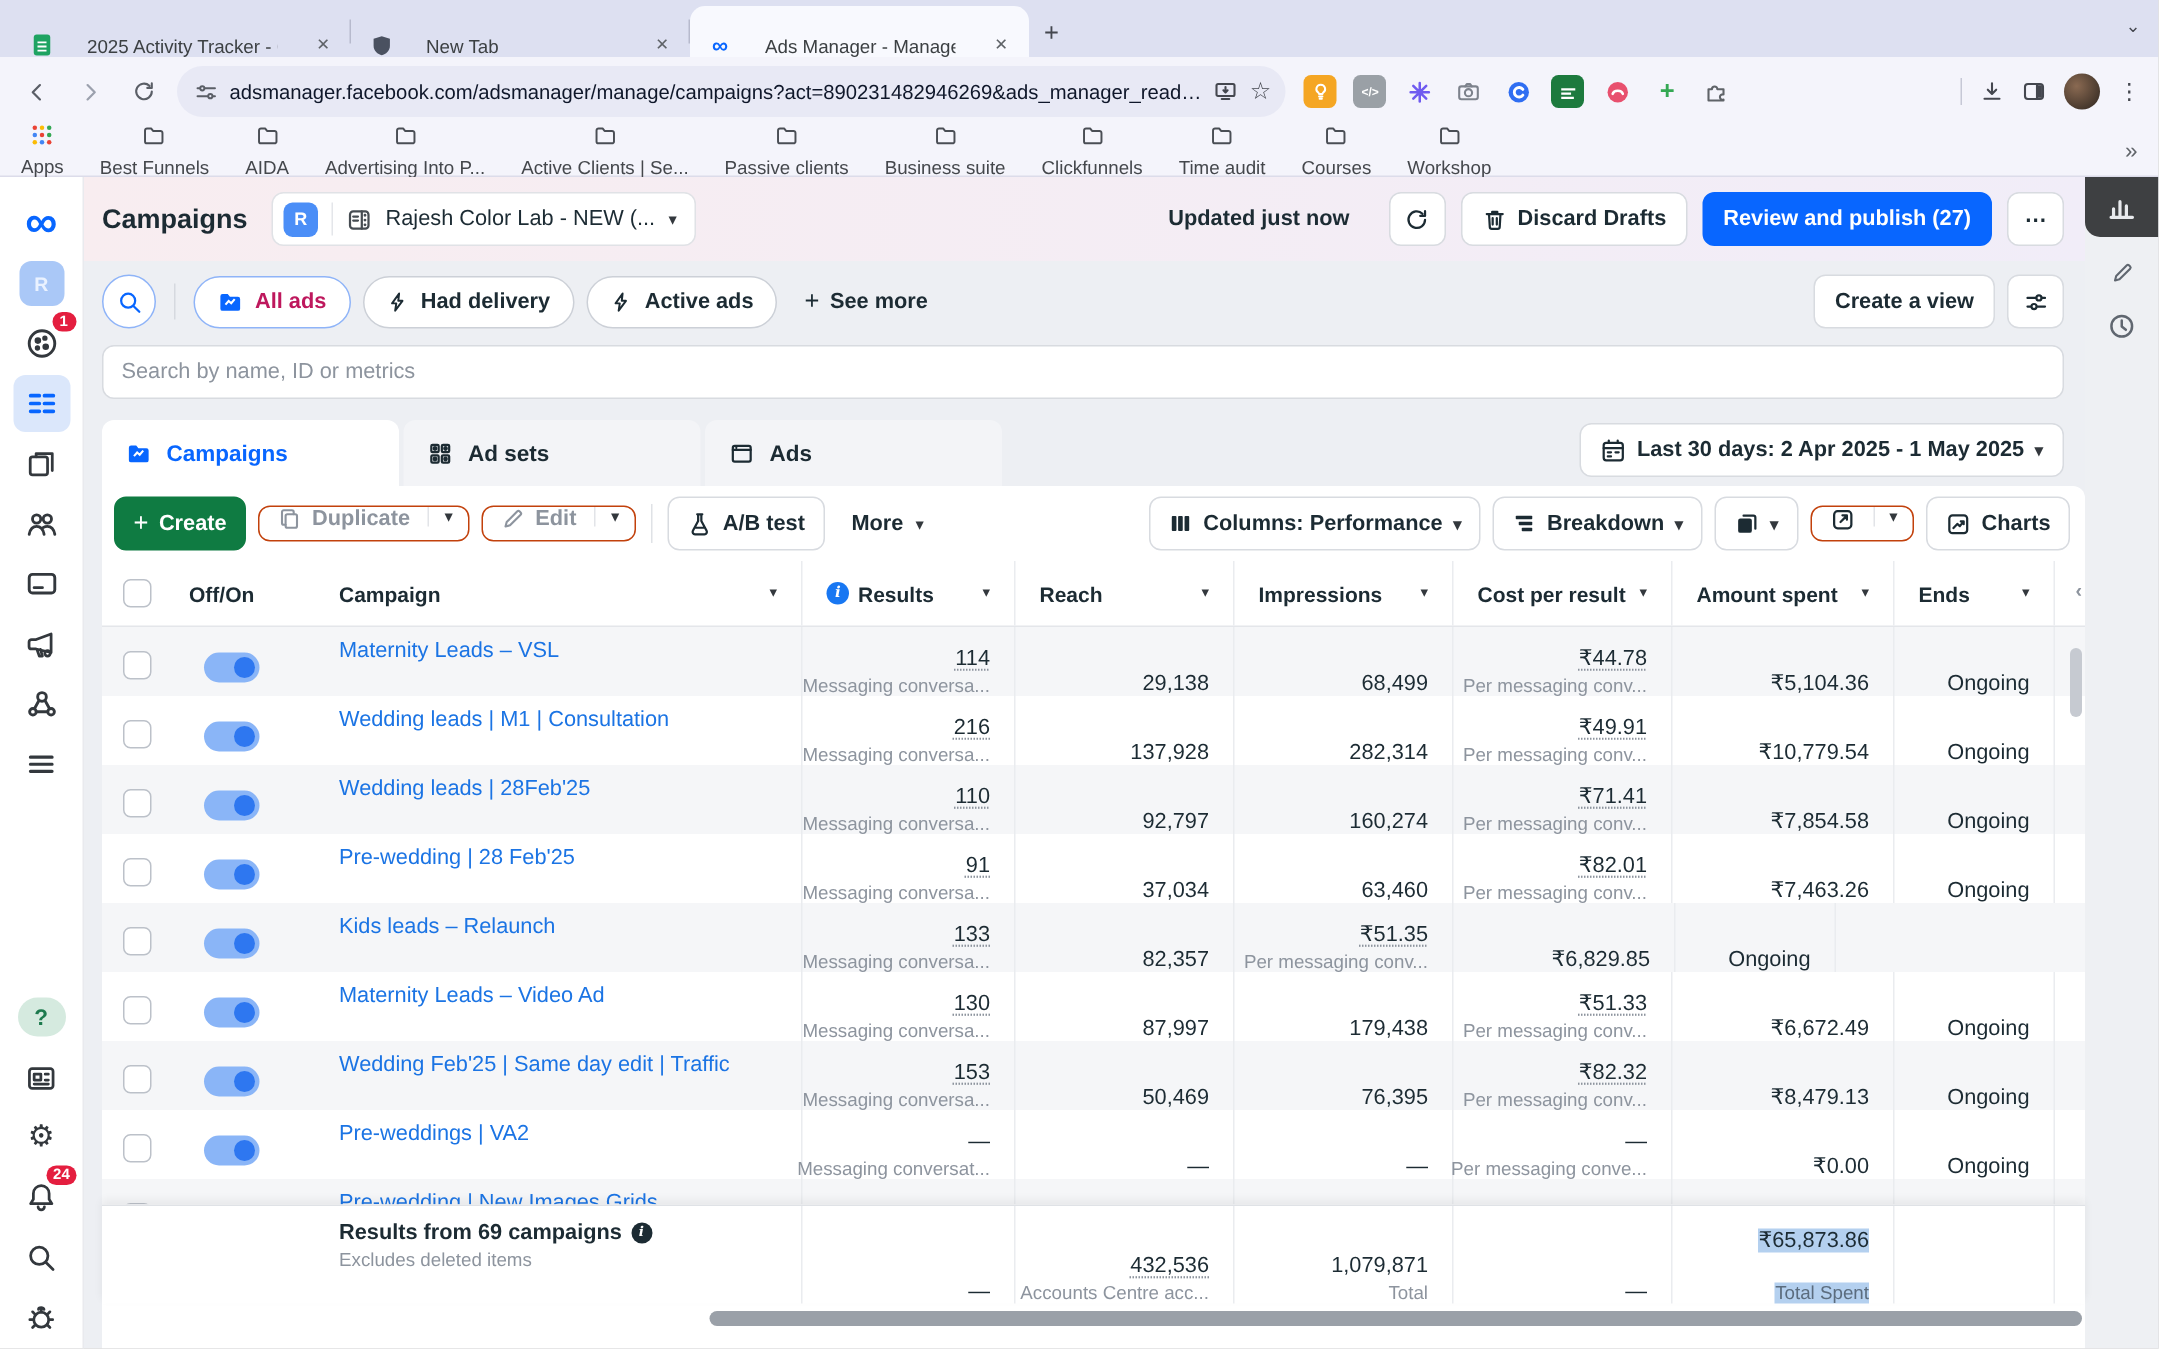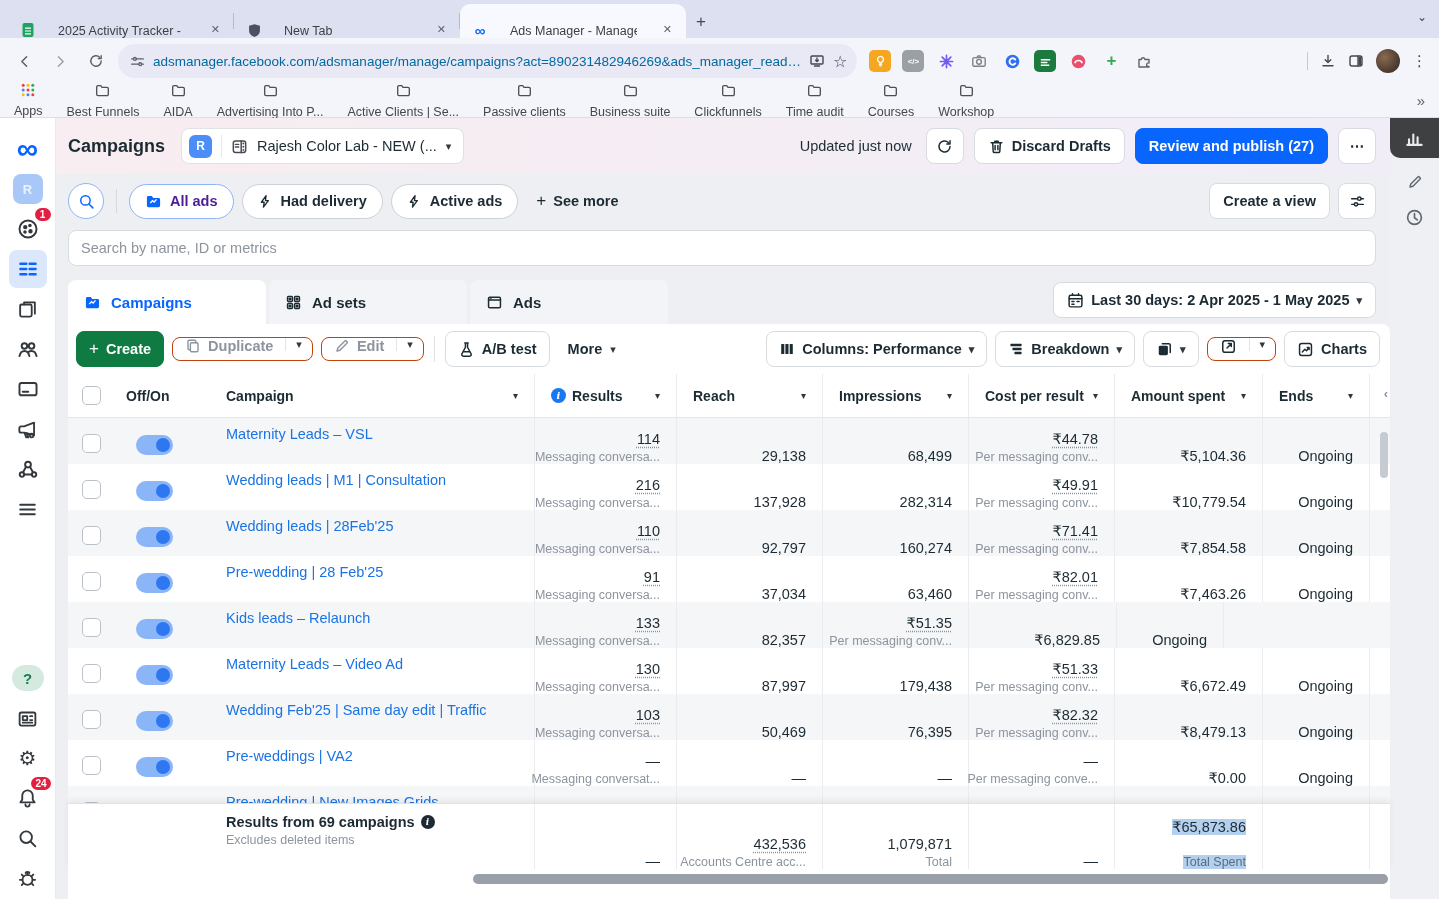--- a/index.html
+++ b/index.html
@@ -16,21 +16,21 @@
   .tab.active::after { display:none; }
   .tab-close { color:#5f6368; font-size:11px; padding:2px 4px; border-radius:50%; }
   .favicon { width:16px; height:16px; display:flex; align-items:center; justify-content:center; flex:none; }
   .newtab-btn { font-size:17px; color:#44474f; margin:0 0 6px 10px; }
   .tabsearch { position:absolute; right:12px; top:10px; color:#44474f; font-size:12px; }
 
   .navbar { height:46px; background:#f4f4fb; display:flex; align-items:center; padding:0 10px; gap:8px; }
   .nav-ic { width:28px; height:28px; display:flex; align-items:center; justify-content:center; color:#5a5e66; border-radius:50%; }
   .nav-ic.dim { color:#9ba0ad; }
   .urlpill { flex:0 0 610px; height:34px; background:#e8e9f5; border-radius:17px; display:flex; align-items:center; padding:0 10px 0 12px; gap:8px; }
-  .urltext { flex:1; font-size:13.5px; color:#0369a1; white-space:nowrap; overflow:hidden; }
+  .urltext { flex:1; font-size:13.5px; color:#0f172a; white-space:nowrap; overflow:hidden; }
   .ext-row { display:flex; align-items:center; gap:11px; padding:0 4px; }
   .ext { width:22px; height:22px; display:flex; align-items:center; justify-content:center; border-radius:5px; font-size:11px; }
   .ext-lightbulb { background:#f5a623; color:#fff; }
   .ext-code { background:#9aa0a6; color:#fff; font-weight:bold; font-size:8px; }
   .ext-burst { color:#6f5bf0; }
   .ext-camera { color:#7d828c; }
   .ext-bulksend { background:#1d7a3e; }
   .ext-plus-green { color:#34a853; font-size:17px; font-weight:bold; }
   .ext-puzzle { color:#5f6368; }
   .chrome-right { display:flex; align-items:center; gap:12px; margin-left:auto; padding-right:2px; }
@@ -56,30 +56,30 @@
   .main { flex:1; display:flex; flex-direction:column; min-width:0; }
 
   .am-header { height:56px; background:linear-gradient(90deg,#f8edf0,#f1edf8); display:flex; align-items:center; gap:12px; padding:0 14px 0 12px; }
   .am-title { font-size:18px; font-weight:bold; margin-right:4px; }
   .acct-dd { height:36px; background:#fff; border:1px solid #e0e2e6; border-radius:8px; display:flex; align-items:center; gap:9px; padding:0 12px 0 7px; }
   .acct-sq { width:23px; height:23px; border-radius:6px; background:#4b8ef7; color:#fff; font-size:12px; font-weight:bold; display:flex; align-items:center; justify-content:center; }
   .acct-div { width:1px; height:22px; background:#e4e6ea; }
   .acct-name { font-size:14.5px; }
   .caret { font-size:11px; color:#33383d; }
   .hdr-right { margin-left:auto; display:flex; align-items:center; gap:10px; }
-  .updated { font-size:14.5px; color:#1c2b33; margin-right:4px; }
+  .updated { font-size:14.5px; color:#1c2b33; margin-right:16px;font-weight:bold; }
   .btn { height:36px; border:1px solid #d8dbe0; background:#fff; border-radius:8px; display:flex; align-items:center; gap:7px; padding:0 13px; font-size:14.5px; font-weight:bold; color:#1c2b33; }
   .btn.icon-only { width:38px; padding:0; justify-content:center; }
   .btn-primary { background:#0866ff; border-color:#0866ff; color:#fff; }
 
   .filters { height:54px; display:flex; align-items:center; gap:10px; padding:0 14px 0 12px; }
   .search-circle { width:36px; height:36px; border-radius:50%; border:1.5px solid #8fb4f8; color:#0866ff; display:flex; align-items:center; justify-content:center; background:#fff; }
   .filters .sep { width:1px; height:24px; background:#d6d9df; margin:0 2px; }
   .chip { height:35px; border-radius:18px; border:1px solid #ccd0d7; background:#fff; display:flex; align-items:center; gap:8px; padding:0 15px; font-size:14.5px; font-weight:bold; color:#1c2b33; }
-  .chip.active { border-color:#8fb4f8; color:#4c1d95; }
+  .chip.active { border-color:#8fb4f8; color:#be185d; }
   .seemore { display:flex; align-items:center; gap:7px; font-size:14.5px; font-weight:bold; padding:0 8px; }
   .filters-right { margin-left:auto; display:flex; gap:8px; }
 
   .searchrow { padding:2px 14px 10px 12px; }
   .searchbox { height:36px; background:#fff; border:1px solid #d8dbe0; border-radius:8px; width:100%; display:flex; align-items:center; padding:0 12px; }
   .searchbox input { border:none; outline:none; width:100%; font-size:14.5px; color:#1c2b33; background:transparent; font-family:inherit; }
   .searchbox input::placeholder { color:#8d949e; }
 
   .levels { height:48px; display:flex; align-items:flex-end; padding:0 14px 0 12px; gap:3px; }
   .level-tab { height:44px; width:198px; border-radius:8px 8px 0 0; background:#f3f4f7; display:flex; align-items:center; gap:10px; padding:0 16px; font-size:15px; font-weight:bold; color:#1c2b33; }
@@ -1007,21 +1007,21 @@
                 </div>
     <div class="cell c-toggle">
                   <span class="toggle">
                     <span class="knob"></span>
                   </span>
                 </div>
     <div class="cell c-name">
                   <a href="#" class="camp-link">Wedding Feb'25 | Same day edit | Traffic</a>
                 </div>
     <div class="cell c-results num">
-                  <div><span class="val dotted">103</span><div class="sub">Messaging conversa...</div></div>
+                  <div><span class="val dotted">153</span><div class="sub">Messaging conversa...</div></div>
                 </div>
     <div class="cell c-reach num">
                   <span class="val">50,469</span>
                 </div>
     <div class="cell c-impr num">
                   <span class="val">76,395</span>
                 </div>
     <div class="cell c-cpr num">
                   <div><span class="val dotted">₹82.32</span><div class="sub">Per messaging conv...</div></div>
                 </div>

